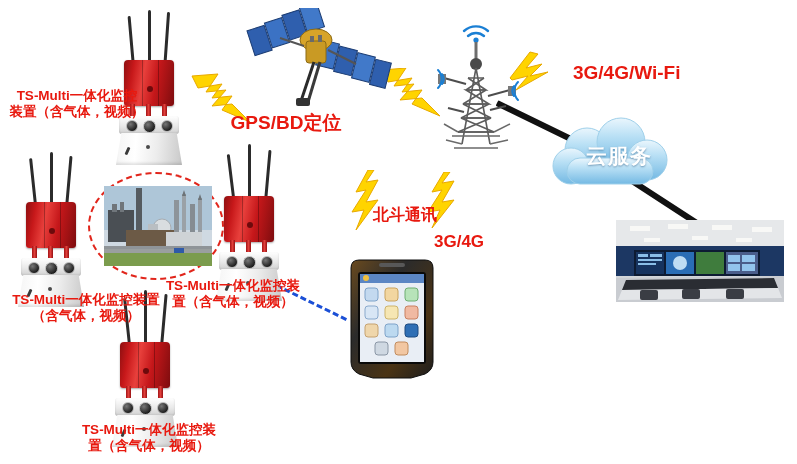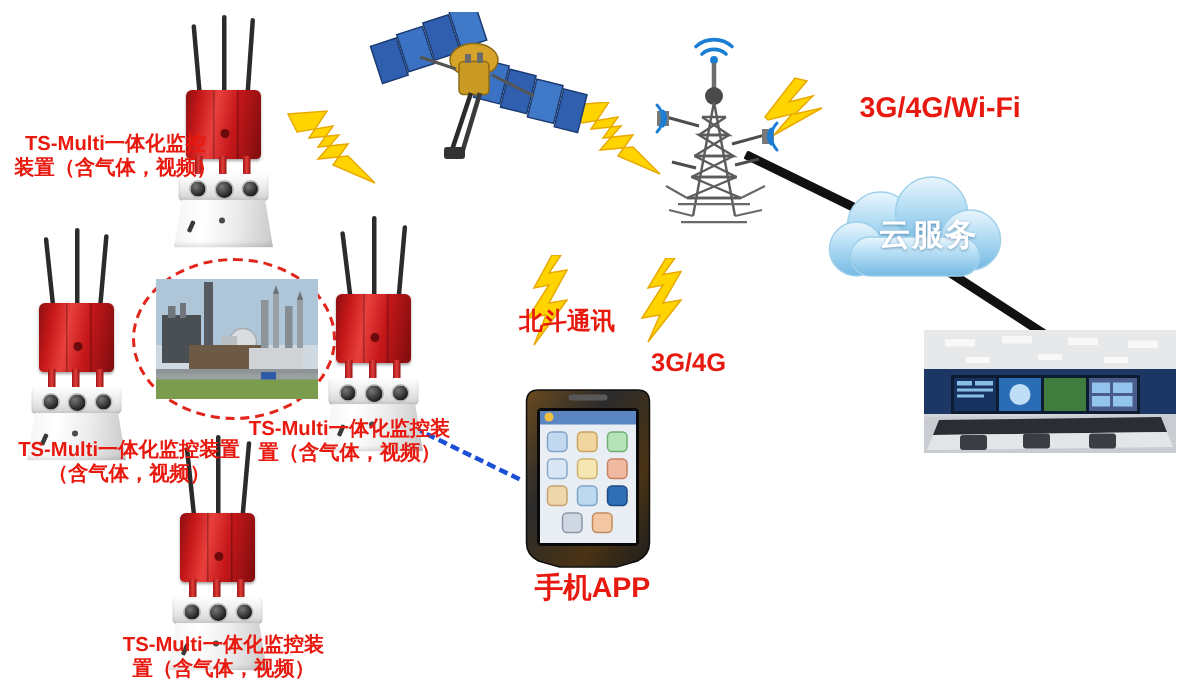--- a/index.html
+++ b/index.html
@@ -400,24 +400,24 @@
 
   <div class="lbl" style="left:0px;top:292px;width:172px;font-size:13.5px;">TS-Multi一体化监控装置
 （含气体，视频）</div>
 
   <div class="lbl" style="left:163px;top:278px;width:140px;font-size:13.5px;">TS-Multi一体化监控装
 置（含气体，视频）</div>
 
   <div class="lbl" style="left:75px;top:422px;width:148px;font-size:13.5px;">TS-Multi一体化监控装
 置（含气体，视频）</div>
 
-
-  <div class="lbl" style="left:335px;top:206px;width:86px;font-size:16px;">北斗通讯</div>
+  <div class="lbl" style="left:226px;top:112px;width:120px;font-size:19px;">GPS/BD定位</div>
+
+  <div class="lbl" style="left:362px;top:206px;width:86px;font-size:16px;">北斗通讯</div>
 
   <div class="lbl" style="left:434px;top:192px;width:70px;font-size:17px;text-align:left;margin-top:40px;">3G/4G</div>
 
   <div class="lbl" style="left:548px;top:62px;width:140px;font-size:19px;text-align:left;margin-left:25px;">3G/4G/Wi-Fi</div>
 
 
-  <div class="lbl" style="left:352px;top:382px;width:86px;font-size:19px;">手机APP</div>
 
 
 </div>
 
 </body></html>

